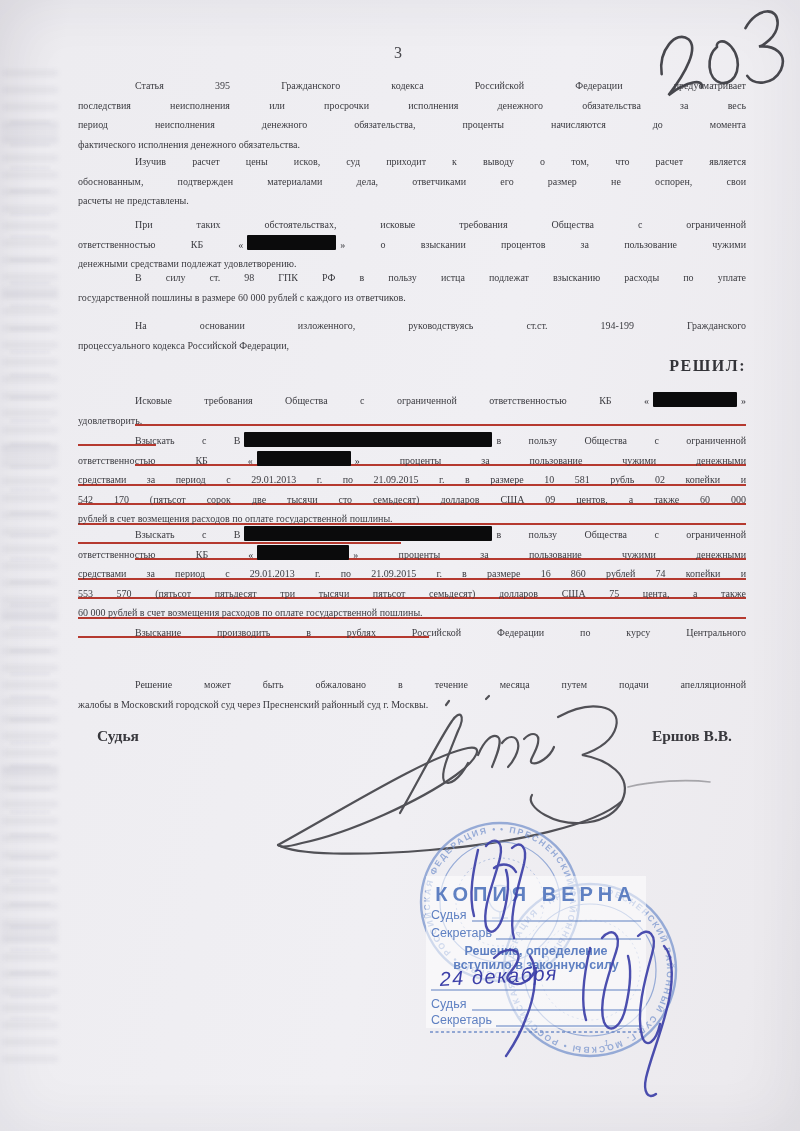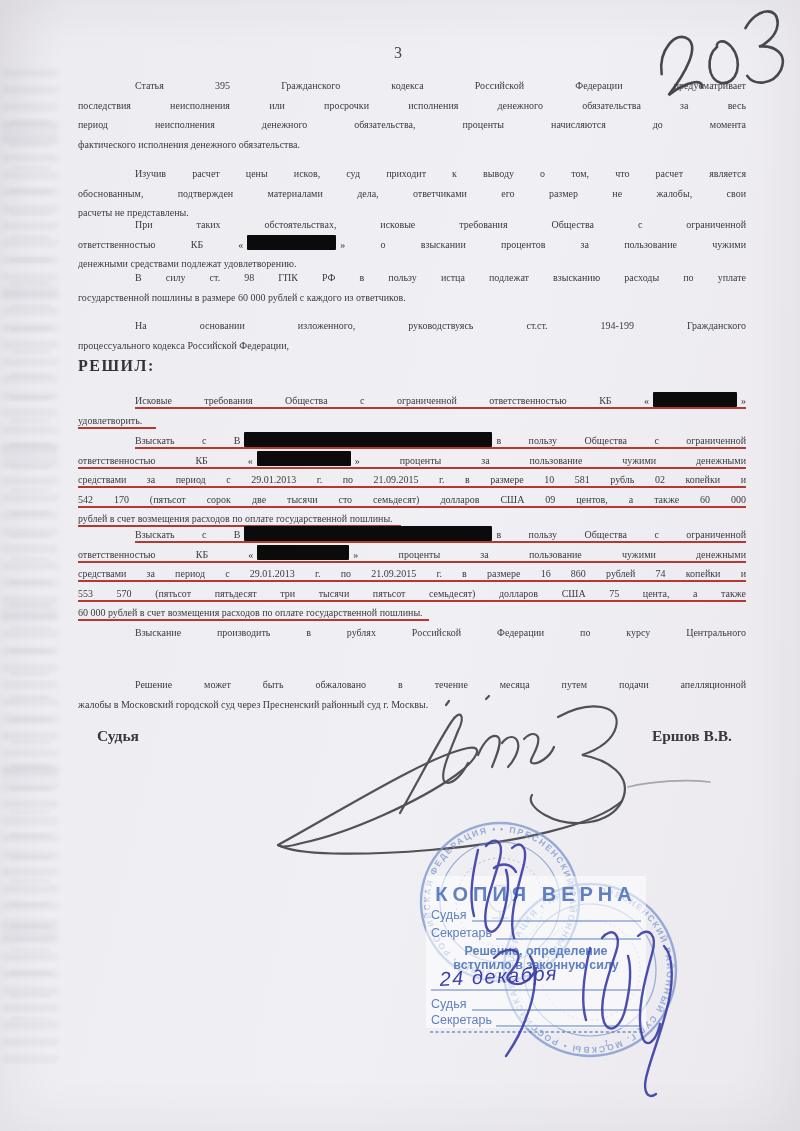--- a/index.html
+++ b/index.html
@@ -18,24 +18,24 @@
   .bleed2{position:absolute;left:10px;top:120px;width:40px;height:900px;pointer-events:none;
     background:repeating-linear-gradient(180deg, rgba(100,100,130,.10) 0 4px, rgba(0,0,0,0) 4px 23px);
     filter:blur(1.5px);opacity:.5;}
 
   .pagenum{position:absolute;left:78px;width:640px;top:44px;text-align:center;font-size:16px;color:#46464b;}
 
   .para{position:absolute;left:78px;width:668px;}
   .ln{font-size:10px;line-height:19.5px;min-height:19.5px;text-align:justify;text-align-last:justify;}
   .ln.short{text-align-last:left;}
   .ind{text-indent:57px;}
-  .u{border-bottom:2.6px solid #b5392f;padding-bottom:1px;}
+  .u{border-bottom:2.6px solid #b5392f;padding-bottom:18px;}
   .bar{display:inline-block;background:#0b0b0c;height:15px;vertical-align:-2.5px;margin:0 4px;border-radius:1px;}
 
-  .decide{position:absolute;left:78px;width:668px;top:357px;text-align:left;
+  .decide{position:absolute;left:78px;width:668px;top:357px;text-align:right;
     font-weight:700;font-size:16px;letter-spacing:1.5px;color:#333338;}
 
   .sigrow{position:absolute;left:78px;width:668px;top:727px;font-size:15.5px;font-weight:600;color:#38383d;}
   .sigrow .j{margin-left:19px;}
   .sigrow .n{float:right;margin-right:14px;}
 
   svg text{font-family:"Liberation Sans","DejaVu Sans",sans-serif;}
   .corner203{position:absolute;left:628px;top:4px;width:170px;height:95px;}
   .signature{position:absolute;left:240px;top:693px;width:500px;height:190px;}
   .stampzone{position:absolute;left:378px;top:798px;width:395px;height:335px;}
@@ -58,23 +58,23 @@
 
   <div class="pagenum">3</div>
 
   <div class="para" style="top:76px">
     <div class="ln ind">Статья 395 Гражданского кодекса Российской Федерации предусматривает</div>
     <div class="ln">последствия неисполнения или просрочки исполнения денежного обязательства за весь</div>
     <div class="ln">период неисполнения денежного обязательства, проценты начисляются до момента</div>
     <div class="ln short">фактического исполнения денежного обязательства.</div>
   </div>
 
-  <div class="para" style="top:164px">
+  <div class="para" style="top:152px">
     <div class="ln ind">Изучив расчет цены исков, суд приходит к выводу о том, что расчет является</div>
-    <div class="ln">обоснованным, подтвержден материалами дела, ответчиками его размер не жалобы, свои</div>
+    <div class="ln">обоснованным, подтвержден материалами дела, ответчиками его размер не оспорен, свои</div>
     <div class="ln short">расчеты не представлены.</div>
   </div>
 
   <div class="para" style="top:215px">
     <div class="ln ind">При таких обстоятельствах, исковые требования Общества с ограниченной</div>
     <div class="ln"><span>ответственностью КБ «</span><span class="bar" style="width:89px"></span><span>» о взыскании процентов за пользование чужими</span></div>
     <div class="ln short">денежными средствами подлежат удовлетворению.</div>
   </div>
 
   <div class="para" style="top:268px">

